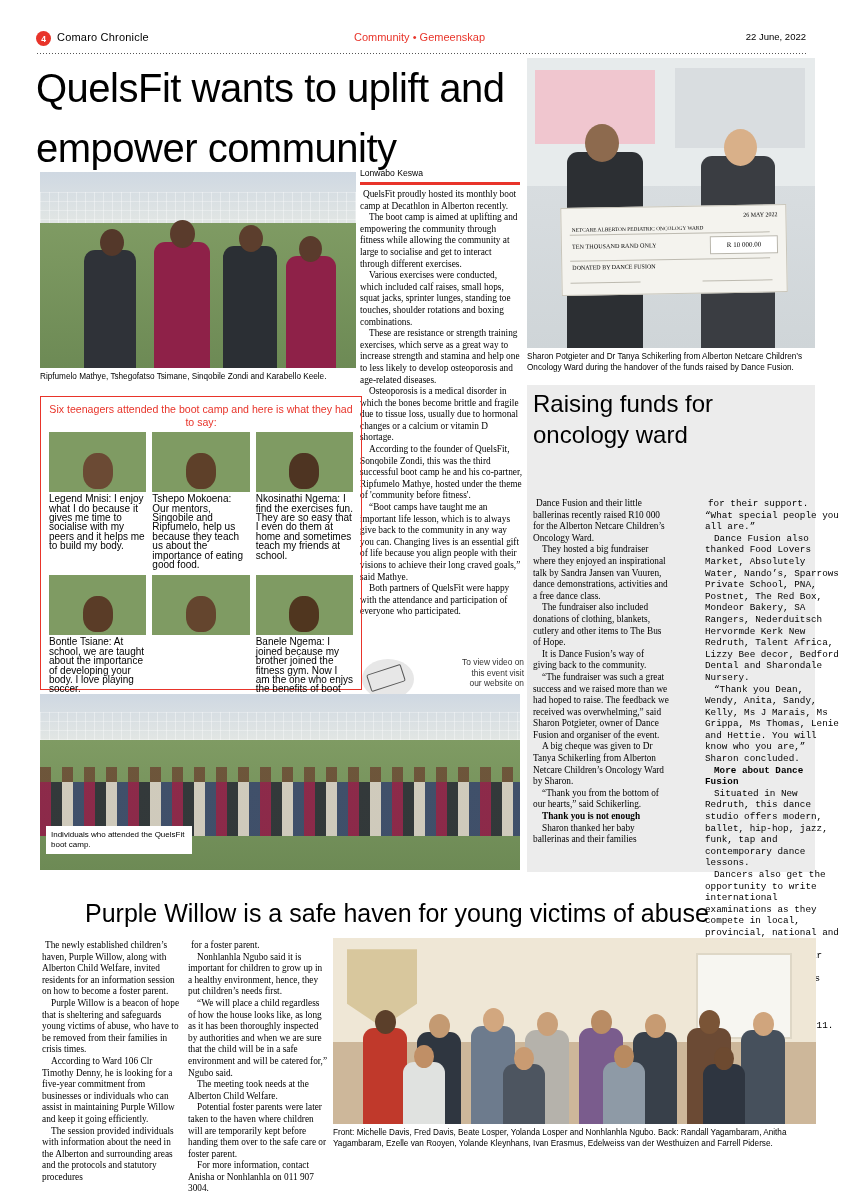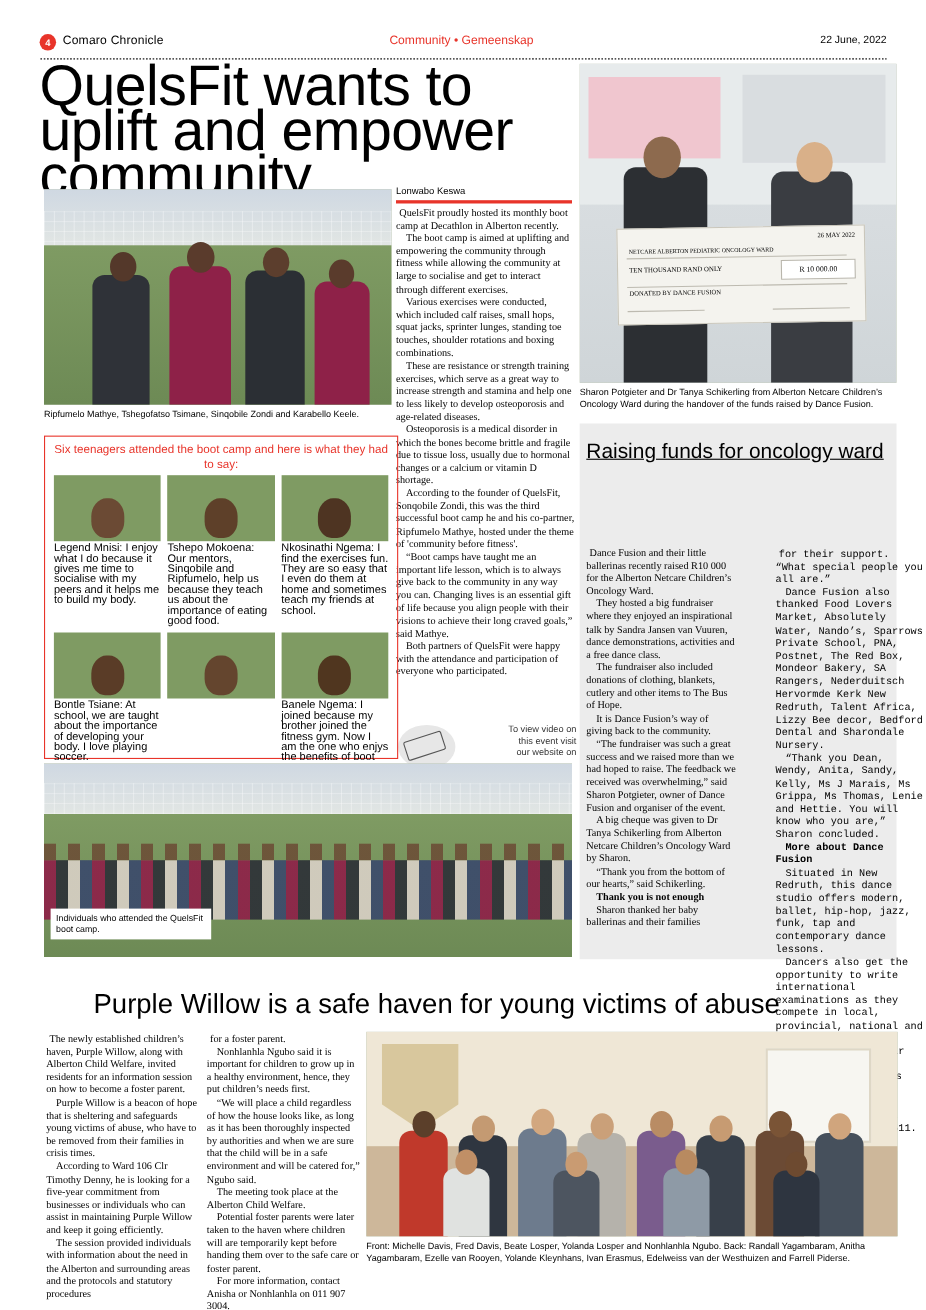--- a/index.html
+++ b/index.html
@@ -25,21 +25,21 @@
   .mast-date{position:absolute;right:0;top:1px;font-size:9.5px;}
   .mast-rule{
     position:absolute;left:36px;top:52px;width:770px;height:3px;
     background-image:radial-gradient(circle, #555 0.7px, transparent 0.8px);
     background-size:3px 3px;
   }
 
   
   .head1{
     position:absolute;left:36px;top:58px;width:480px;
-    font-size:52px;line-height:41px;font-weight:400;letter-spacing:-0.5px;
+    font-size:40px;line-height:60px;font-weight:400;letter-spacing:-0.5px;
   }
 
   
   .photo{position:relative;overflow:hidden;background:#b9c3ad;}
   .ph-main{position:absolute;left:40px;top:172px;width:316px;height:196px;}
   .cap{font-size:8.2px;line-height:10.5px;}
   .cap-main{position:absolute;left:40px;top:372px;width:320px;}
 
   
   .sky{position:absolute;left:0;top:0;right:0;height:28%;background:linear-gradient(#cfd8e2,#e3e7e4);}
@@ -94,21 +94,21 @@
 
   .chq{position:absolute;left:34px;top:148px;width:224px;height:86px;background:#f4f3ee;
     border:1px solid #c9c6bb;transform:rotate(-1deg);}
   .chq .ln{position:absolute;left:8px;height:1px;background:#bdbab0;}
   .chq-amt{position:absolute;right:8px;top:30px;width:66px;height:16px;border:1px solid #b9b6ac;
     background:#fff;font-size:7px;display:flex;align-items:center;justify-content:center;
     font-family:"Liberation Serif",serif;}
 
   
   .panel2{position:absolute;left:527px;top:385px;width:288px;height:487px;background:#ececec;}
-  .head2{position:absolute;left:533px;top:388px;width:280px;font-size:19px;line-height:45px;text-decoration:underline;}
+  .head2{position:absolute;left:533px;top:388px;width:280px;font-size:24px;line-height:31px;}
   .col2a{position:absolute;left:533px;top:498px;width:136px;}
   .col2b{position:absolute;left:705px;top:498px;width:136px;font-family:Liberation Mono, monospace;}
   .bodycol .sub{font-weight:bold;text-indent:9px;}
 
   
   .head3{position:absolute;left:40px;top:898px;width:776px;font-size:25px;line-height:30px;margin-left:45px;}
   .col3a{position:absolute;left:42px;top:940px;width:140px;}
   .col3b{position:absolute;left:188px;top:940px;width:140px;}
   .ph-bottom{position:absolute;left:333px;top:938px;width:483px;height:186px;}
   .cap-bottom{position:absolute;left:333px;top:1128px;width:486px;}
@@ -284,21 +284,21 @@
   <div class="bodycol col3a">
     <p class="first">The newly established children’s haven, Purple Willow, along with Alberton Child Welfare, invited residents for an information session on how to become a foster parent.</p>
     <p>Purple Willow is a beacon of hope that is sheltering and safeguards young victims of abuse, who have to be removed from their families in crisis times.</p>
     <p>According to Ward 106 Clr Timothy Denny, he is looking for a five-year commitment from businesses or individuals who can assist in maintaining Purple Willow and keep it going efficiently.</p>
     <p>The session provided individuals with information about the need in the Alberton and surrounding areas and the protocols and statutory procedures</p>
   </div>
   <div class="bodycol col3b">
     <p class="first">for a foster parent.</p>
     <p>Nonhlanhla Ngubo said it is important for children to grow up in a healthy environment, hence, they put children’s needs first.</p>
     <p>“We will place a child regardless of how the house looks like, as long as it has been thoroughly inspected by authorities and when we are sure that the child will be in a safe environment and will be catered for,” Ngubo said.</p>
-    <p>The meeting took place at the Alberton Child Welfare.</p>
+    <p>The meeting took needs at the Alberton Child Welfare.</p>
     <p>Potential foster parents were later taken to the haven where children will are temporarily kept before handing them over to the safe care or foster parent.</p>
     <p>For more information, contact Anisha or Nonhlanhla on 011 907 3004.</p>
   </div>
 
   <div class="photo ph-bottom">
     <div class="room-wall"></div>
       <div class="room-floor"></div>
     <div class="banner"></div>
     <div class="window"></div>
     <div class="person" style="left:30px;width:44px;height:96px;background:#c0392b;"></div>

